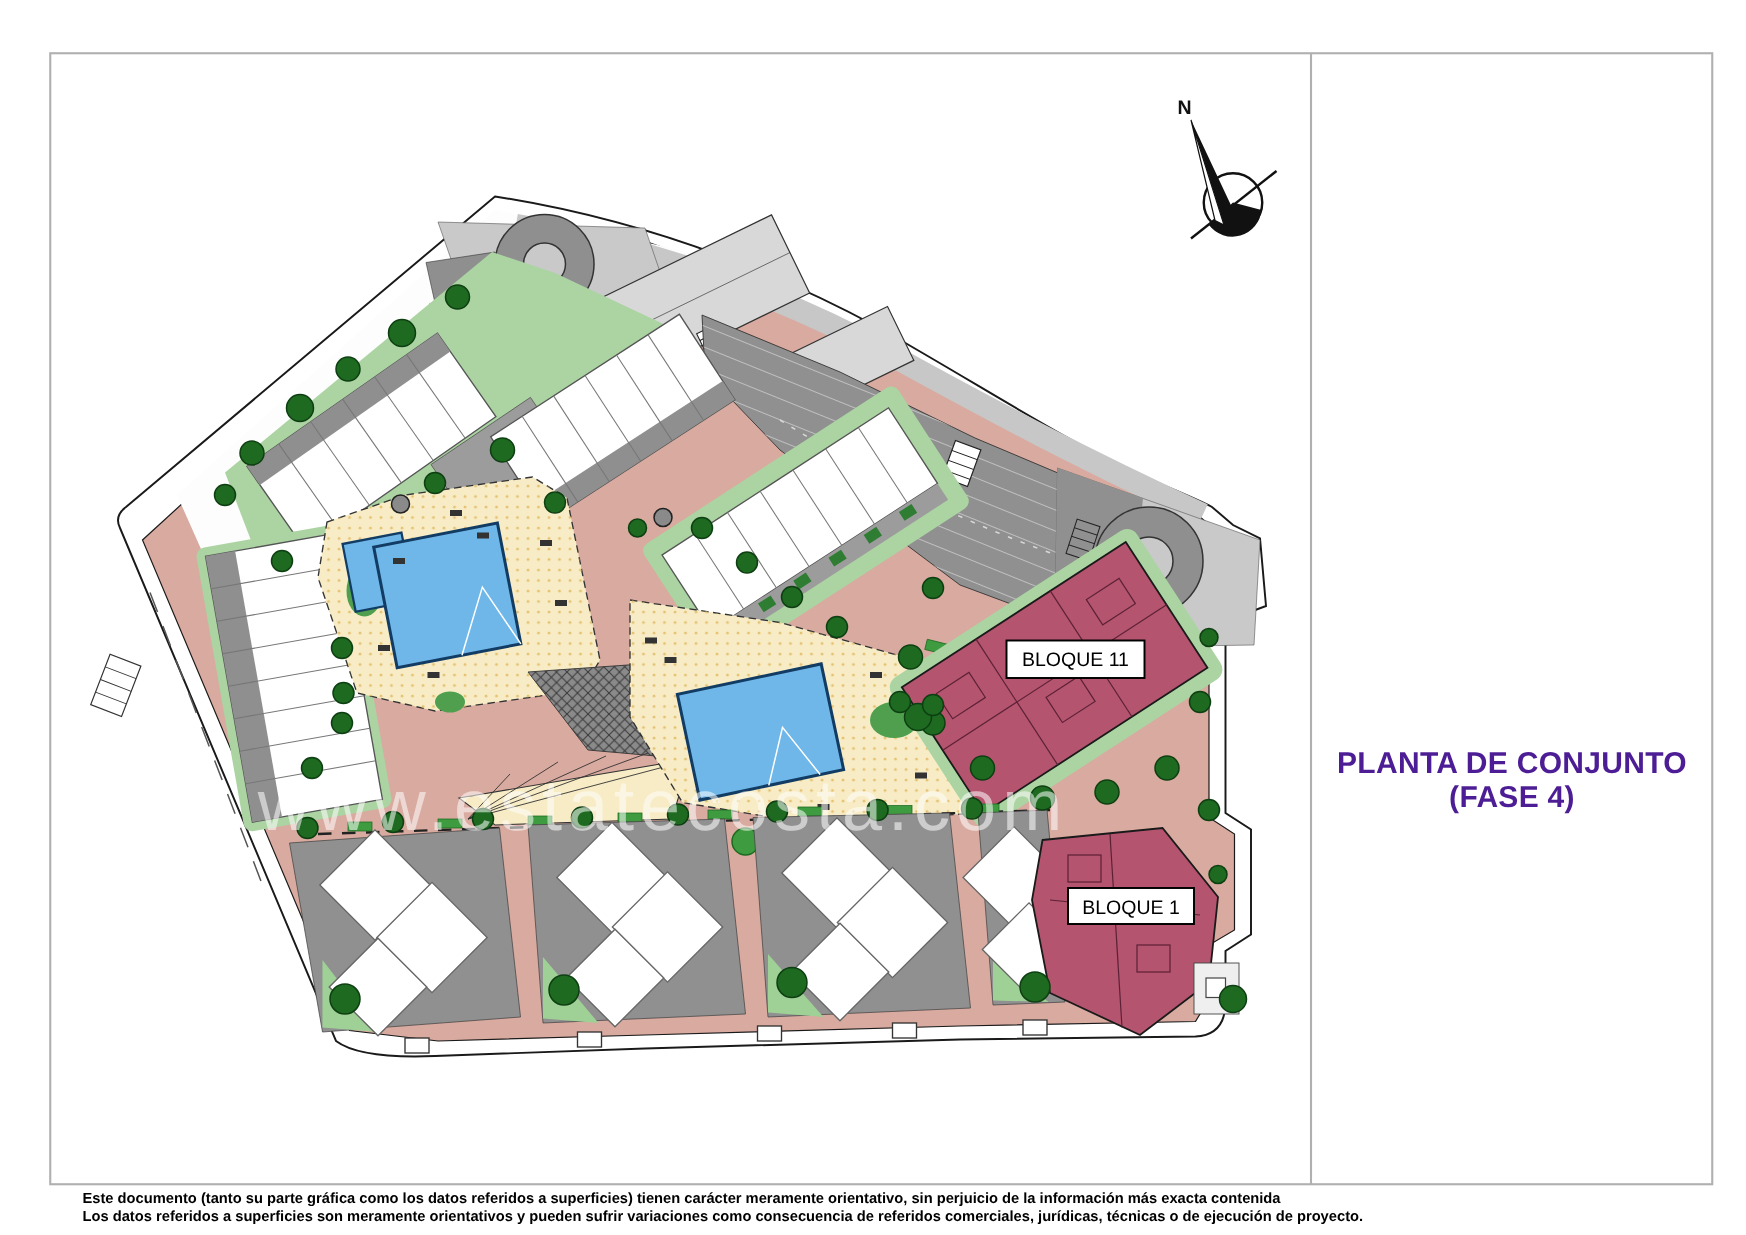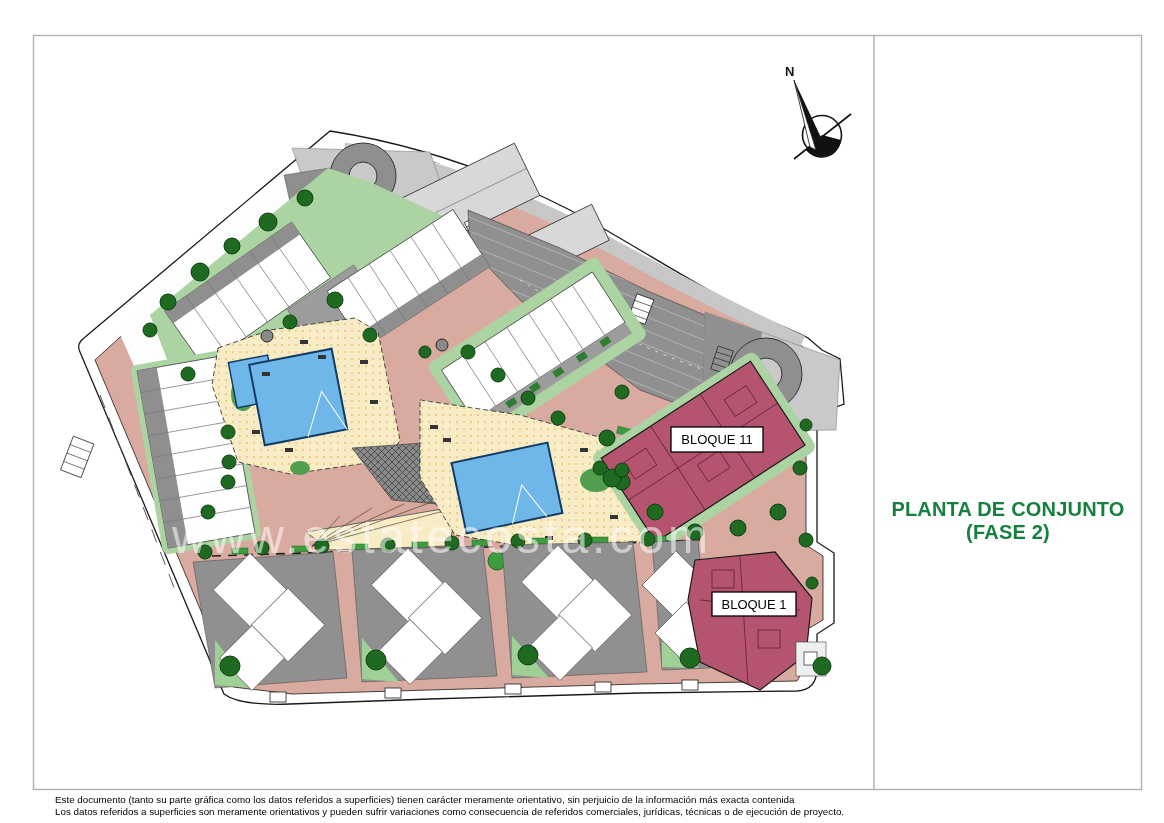--- a/index.html
+++ b/index.html
@@ -1,23 +1,23 @@
 <!DOCTYPE html>
 <html><head>
 <meta charset="utf-8">
 <style>
   html,body{margin:0;padding:0;background:#ffffff;}
   #page{position:relative;width:1164px;height:823px;background:#ffffff;overflow:hidden;
         font-family:"Liberation Sans",sans-serif;}
   #plan-svg{position:absolute;left:0;top:0;}
   svg text{font-family:"Liberation Sans",sans-serif;}
   .plan-title{position:absolute;left:876px;top:498px;width:264px;text-align:center;
-              color:#15803d;font-weight:bold;font-size:20px;line-height:23px;letter-spacing:.2px;}
+              color:#4c1d95;font-weight:bold;font-size:20px;line-height:23px;letter-spacing:.2px;}
   .footer{position:absolute;left:55px;top:794px;width:1080px;color:#000;
-          font-size:9.8px;font-weight:normal;line-height:11.5px;white-space:nowrap;}
+          font-size:9.8px;font-weight:bold;line-height:11.5px;white-space:nowrap;}
   .bloque-label-text{font-size:13px;fill:#000;}
   .wm{font-size:48px;letter-spacing:4px;fill:#ffffff;opacity:.55;}
 </style>
 </head>
 <body>
 
 <div id="page">
 
 <svg id="plan-svg" width="1164" height="823" viewBox="0 0 1164 823">
   <defs>
@@ -356,21 +356,21 @@
         <circle cx="600" cy="468" r="7"></circle>
         <circle cx="622" cy="470" r="7"></circle>
     <circle cx="425" cy="352" r="6"></circle>
   </g>
 
   <text x="442" y="553" text-anchor="middle" class="wm">www.estatecosta.com</text>
 </svg>
 
 <div class="plan-title">
   <div>PLANTA DE CONJUNTO</div>
-  <div>(FASE 2)</div>
+  <div>(FASE 4)</div>
 </div>
 
 <div class="footer">
   <div>Este documento (tanto su parte gráfica como los datos referidos a superficies) tienen carácter meramente orientativo, sin perjuicio de la información más exacta contenida</div>
   <div>Los datos referidos a superficies son meramente orientativos y pueden sufrir variaciones como consecuencia de referidos comerciales, jurídicas, técnicas o de ejecución de proyecto.</div>
 </div>
 
 </div>
 
 </body></html>

